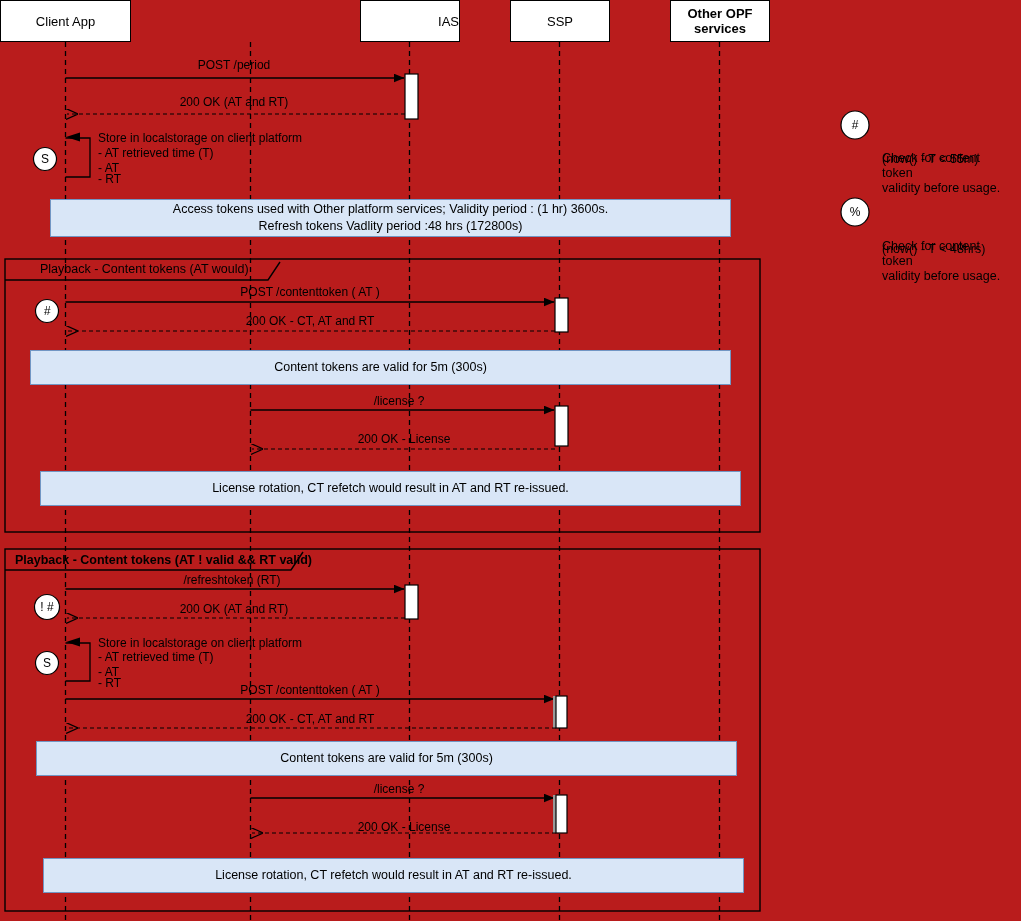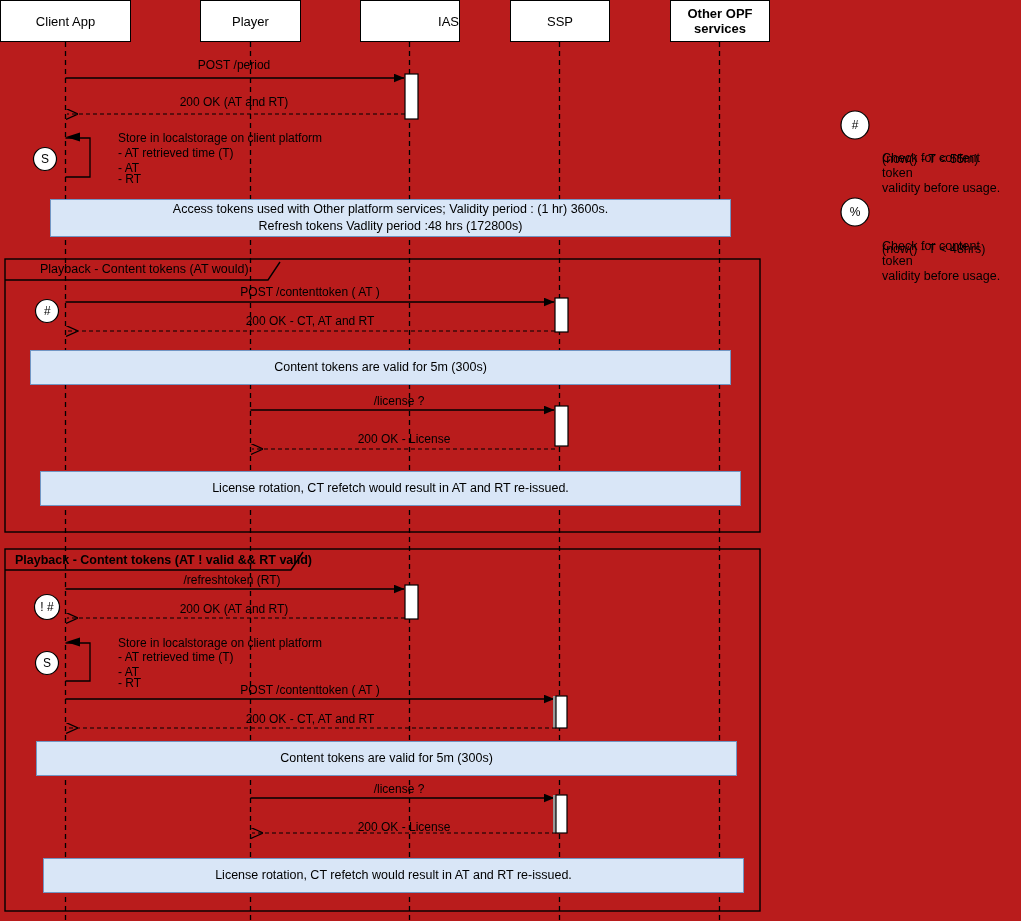--- a/index.html
+++ b/index.html
@@ -69,21 +69,20 @@
     white-space: nowrap;
     transform: translateX(-50%);
     background: transparent;
   }
   .self-label {
     position: absolute;
     font-size: 12px;
     line-height: 14px;
     color: #000;
     white-space: nowrap;
-    margin-left: 20px;
   }
   .marker-text {
     position: absolute;
     font-size: 12px;
     line-height: 12px;
     color: #000;
     transform: translate(-50%, -50%);
     white-space: nowrap;
   }
   .legend-text {
@@ -185,23 +184,20 @@
       <path d="M5,570 L291,570 L303,552"></path>
     </g>
 
     <ellipse cx="855" cy="125" rx="14" ry="14" fill="#fff" stroke="#000" stroke-width="1.2"></ellipse>
     <ellipse cx="855" cy="212" rx="14" ry="14" fill="#fff" stroke="#000" stroke-width="1.2"></ellipse>
   </svg>
 
   <div class="participant-box" style="left:0px; top:0px; width:131px; height:42px;">
     <span>Client App</span>
   </div>
-  <div class="participant-box" style="left:200px; top:0px; width:101px; height:42px;">
-    <span>Player</span>
-  </div>
   <div class="participant-box" style="left:360px; top:0px; width:100px; height:42px;justify-content:flex-end;">
     <span>IAS</span>
   </div>
   <div class="participant-box" style="left:510px; top:0px; width:100px; height:42px;">
     <span>SSP</span>
   </div>
   <div class="participant-box" style="left:670px; top:0px; width:100px; height:42px; white-space:pre-line;">
     <span style="white-space:pre-line;font-weight:bold;">Other OPF
 services</span>
   </div>

